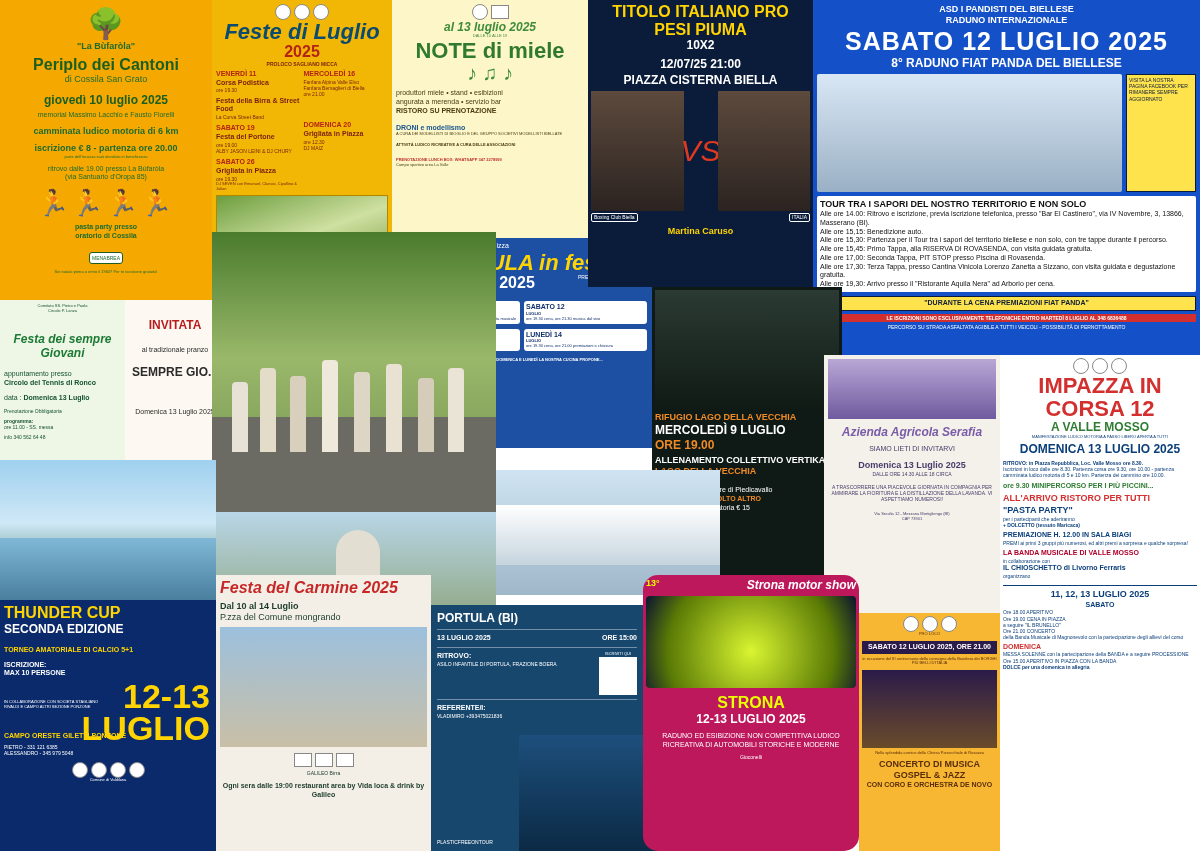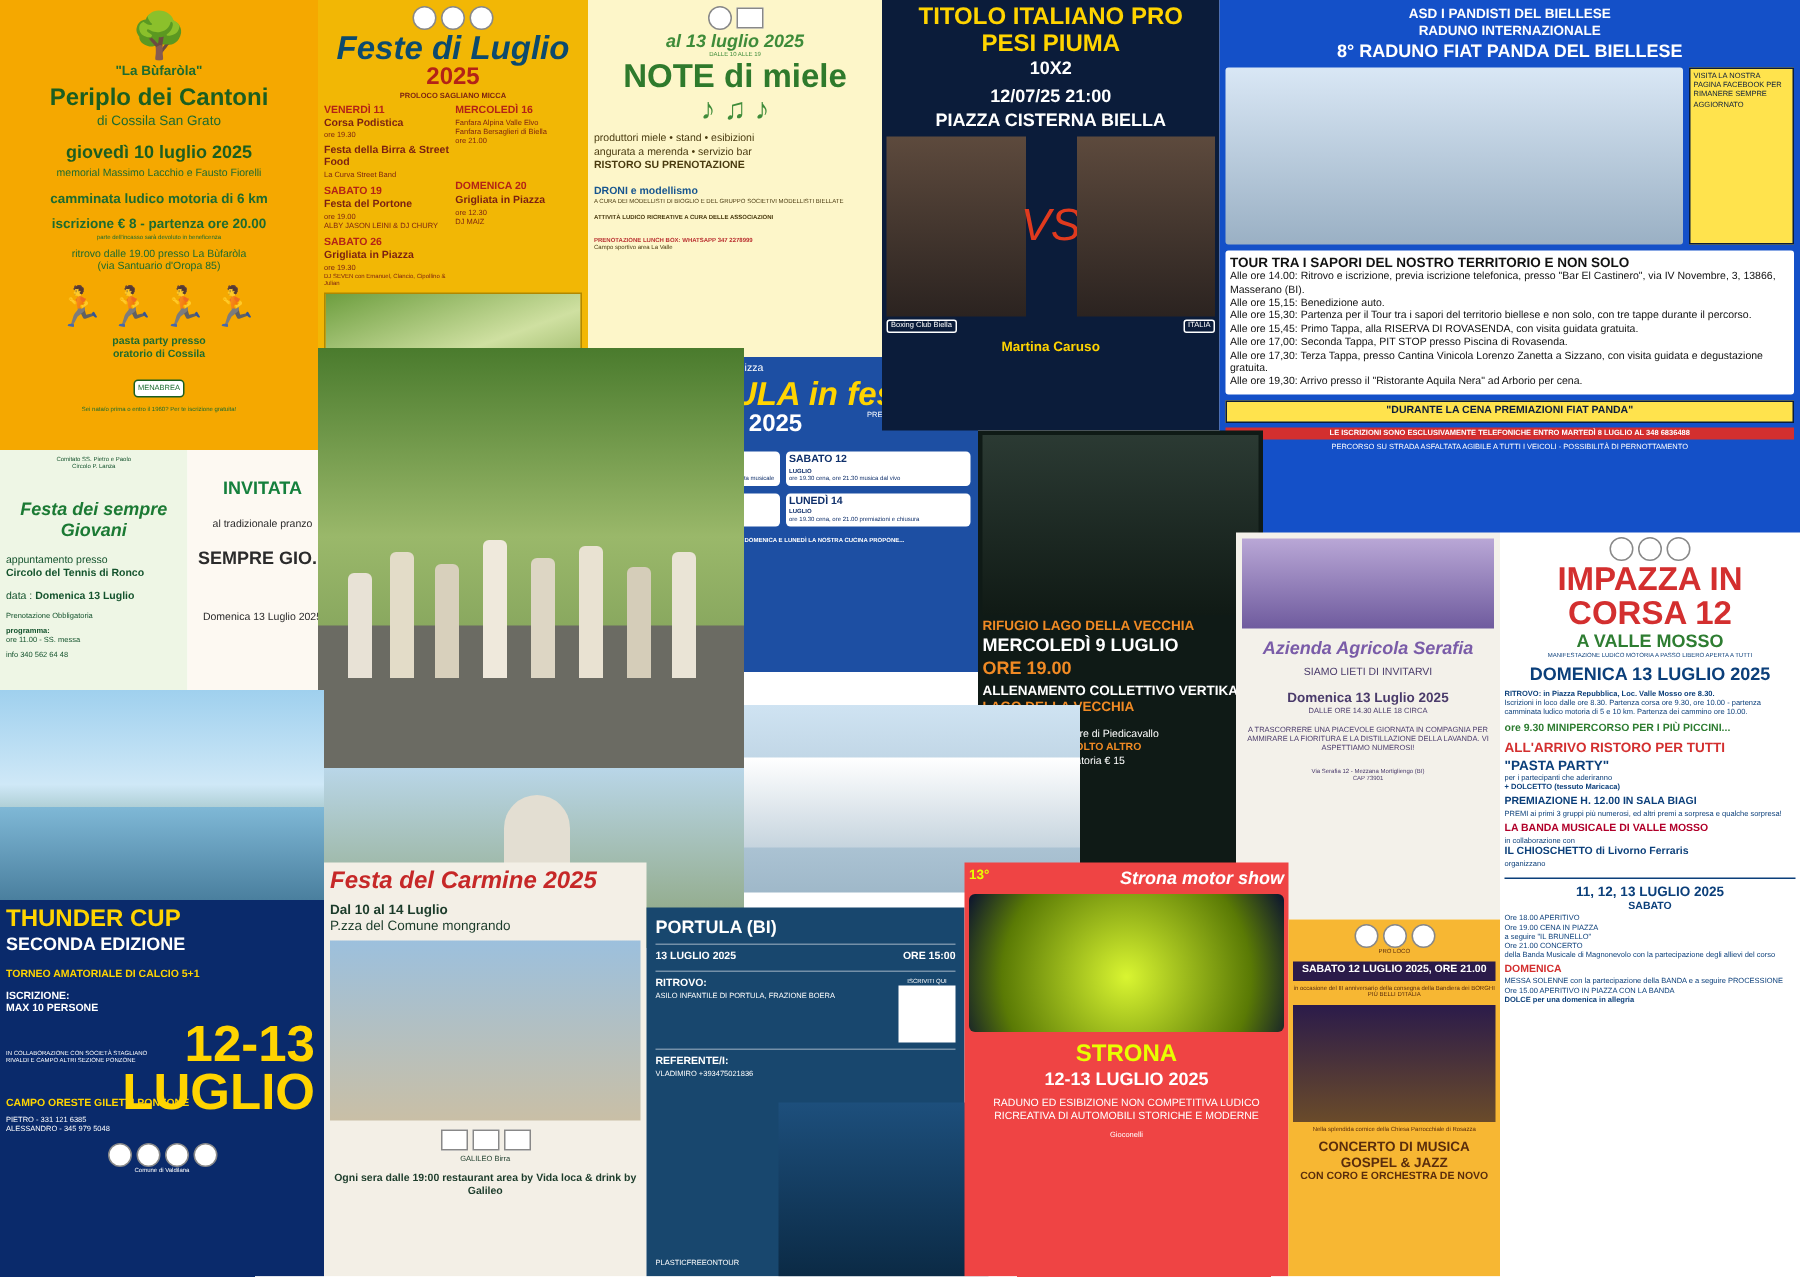--- a/index.html
+++ b/index.html
@@ -53,21 +53,21 @@
   #p6 .car{height:118px;background:linear-gradient(180deg,#d9e7f5,#9ab0c4);position:relative;}
   #p6 .yelbox{background:#ffe34d;color:#0b1c3a;border:1px solid #0b1c3a;padding:2px;}
   #p6 h1{margin:0;font-size:25px;color:#ffffff;letter-spacing:1px;}
 
   
   #p7{left:0;top:300px;width:125px;height:160px;background:#eef6e5;color:#14532d;padding:4px;}
   #p7 .gr{color:#1b7a34;}
 
   
   #p8{left:125px;top:300px;width:100px;height:160px;background:#fdf9f2;color:#2b2b2b;padding:4px;}
-  #p8 .red{color:#15803d;}
+  #p8 .red{color:#b91c1c;}
 
   
   #p9{left:212px;top:232px;width:284px;height:280px;background:linear-gradient(180deg,#4a7b2d,#9ab86a 45%,#6f8f4e);}
   #p9 .road{position:absolute;left:0;bottom:0;width:100%;height:95px;background:#6b6b63;}
   #p9 .crowd{position:absolute;left:0;bottom:60px;width:100%;height:120px;}
   .runner{position:absolute;bottom:0;width:16px;background:#e8e2d6;border-radius:4px 4px 0 0;}
 
   
   #p10{left:652px;top:287px;width:190px;height:300px;background:#0f1a16;color:#fff;padding:3px;}
   #p10 .orange{color:#f08a24;}
@@ -107,21 +107,21 @@
 
   
   #p18{left:431px;top:605px;width:212px;height:246px;background:#18476e;color:#fff;padding:6px;}
   #p18 .line{height:1px;background:#ffffff66;margin:4px 0;}
   #p18 .qr{width:38px;height:38px;background:#fff;}
 
   
   #p19{left:519px;top:735px;width:140px;height:116px;background:linear-gradient(180deg,#1d4f7c,#0b2a45);color:#fff;}
 
   
-  #p20{left:643px;top:575px;width:216px;height:276px;background:#ef4444;color:#fff;padding:3px;}
+  #p20{left:643px;top:575px;width:216px;height:276px;background:#be185d;color:#fff;padding:3px;border-radius:15px;}
   #p20 .yel{color:#e8ff00;}
   #p20 .car{height:92px;background:radial-gradient(circle at 50% 60%,#d9f531,#5a7a05 70%,#0a1230);border-radius:4px;}
 
   
   #p21{left:859px;top:613px;width:141px;height:238px;background:#f7b733;color:#5a2d0c;padding:3px;}
   #p21 .dk{background:#2b1b4a;color:#fff;padding:2px;}
 
   
   .rowline{display:flex;justify-content:space-between;}
   .badge{display:inline-block;border:1px solid currentColor;border-radius:2px;padding:0 2px;}
@@ -264,20 +264,21 @@
     <div class="rowline" style="margin-top:2px">
       <span class="tiny badge">Boxing Club Biella</span>
       <span class="tiny badge">ITALIA</span>
     </div>
     <div class="ctr md bold ttl" style="margin-top:4px">Martina Caruso</div>
   </div>
 
   <div class="poster" id="p6">
     <div class="ctr md bold">ASD I PANDISTI DEL BIELLESE</div>
     <div class="ctr md bold">RADUNO INTERNAZIONALE</div>
+    <h1 class="ctr">SABATO 12 LUGLIO 2025</h1>
     <div class="ctr lg bold">8° RADUNO FIAT PANDA DEL BIELLESE</div>
     <div style="display:flex;gap:4px;margin-top:4px">
       <div class="car" style="flex:1;border-radius:2px"></div>
       <div class="yelbox tiny" style="width:64px">VISITA LA NOSTRA PAGINA FACEBOOK PER RIMANERE SEMPRE AGGIORNATO</div>
     </div>
     <div class="wbox" style="margin-top:4px">
       <div class="md bold">TOUR TRA I SAPORI DEL NOSTRO TERRITORIO E NON SOLO</div>
       <div class="sm">Alle ore 14.00: Ritrovo e iscrizione, previa iscrizione telefonica, presso "Bar El Castinero", via IV Novembre, 3, 13866, Masserano (BI).</div>
       <div class="sm">Alle ore 15,15: Benedizione auto.</div>
       <div class="sm">Alle ore 15,30: Partenza per il Tour tra i sapori del territorio biellese e non solo, con tre tappe durante il percorso.</div>

